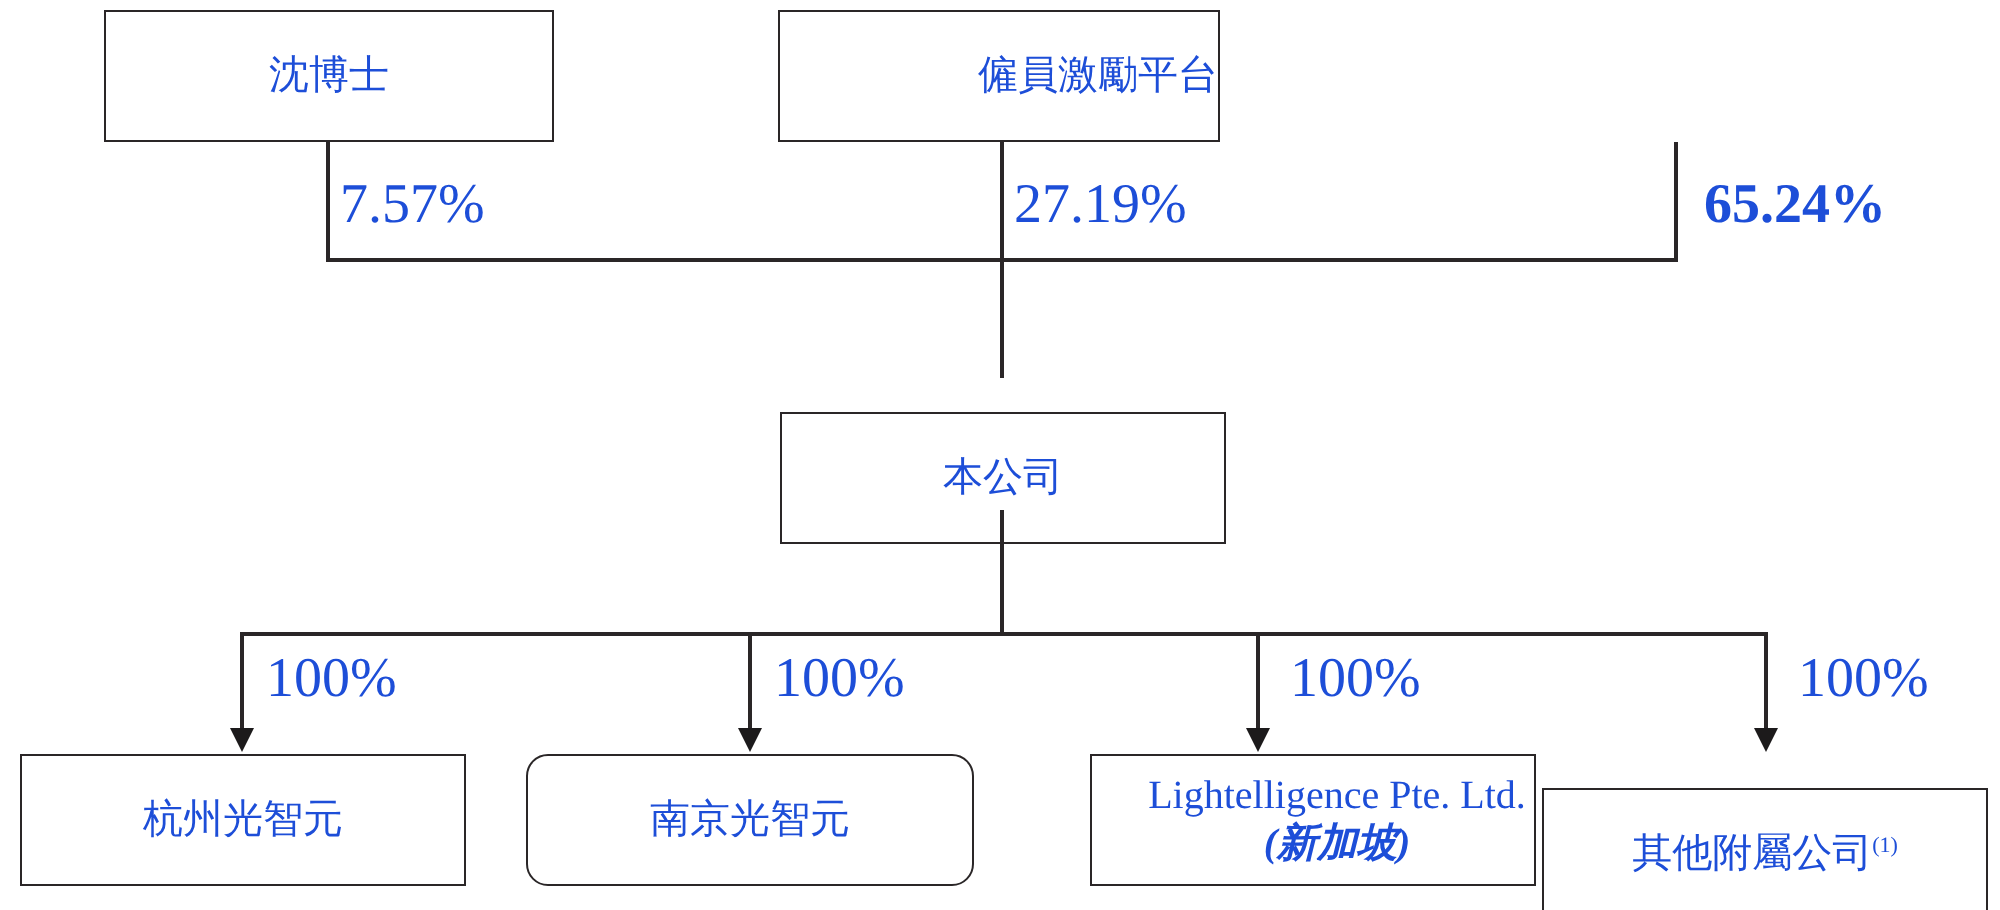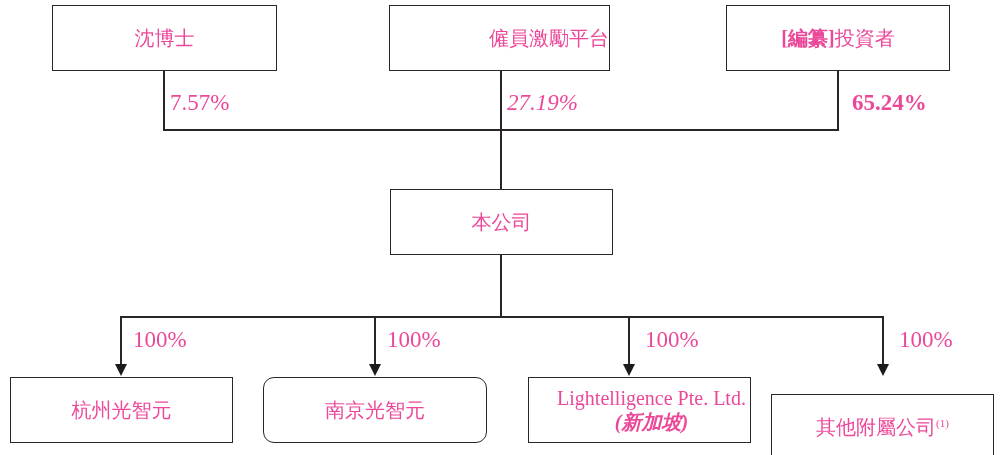--- a/index.html
+++ b/index.html
@@ -6,21 +6,21 @@
     margin: 0;
     padding: 0;
     background: #ffffff;
   }
   .canvas {
     position: relative;
     width: 1000px;
     height: 455px;
     background: #ffffff;
     font-family: "Liberation Serif", "DejaVu Serif", serif;
-    color: #ec4899;
+    color: #1d4ed8;
     overflow: hidden;
   }
   .node {
     position: absolute;
     box-sizing: border-box;
     border: 1.5px solid #2a2627;
     background: #ffffff;
     display: flex;
     flex-direction: column;
     align-items: center;
@@ -43,76 +43,73 @@
   .arrowhead {
     position: absolute;
     width: 0;
     height: 0;
     border-left: 6px solid transparent;
     border-right: 6px solid transparent;
     border-top: 12px solid #1c1a1b;
   }
   .pct {
     position: absolute;
-    font-size: 23px;
+    font-size: 28px;
     line-height: 22px;
     white-space: nowrap;
     text-align: center;
   }
 
   
   .n-shen        { left: 52px;  top: 5px;   width: 225px; height: 66px; }
   .n-esop        { left: 389px; top: 5px;   width: 221px; height: 66px; align-items: flex-end; }
   .n-investors   { left: 726px; top: 5px;   width: 224px; height: 66px; }
   
-  .n-company     { left: 390px; top: 189px; width: 223px; height: 66px; }
+  .n-company     { left: 390px; top: 206px; width: 223px; height: 66px; }
   
   .n-hangzhou    { left: 10px;  top: 377px; width: 223px; height: 66px; font-family: Liberation Serif, serif; }
   .n-nanjing     { left: 263px; top: 377px; width: 224px; height: 66px; border-radius: 11px; }
-  .n-lightell    { left: 528px; top: 377px; width: 223px; height: 66px; padding-left: 24px; }
+  .n-lightell    { left: 545px; top: 377px; width: 223px; height: 66px; padding-left: 24px; }
   .n-other       { left: 771px; top: 394px; width: 223px; height: 66px; }
 
   
   .l-shen-down      { left: 163px; top: 71px;  width: 2px;  height: 60px; }
   .l-esop-down      { left: 500px; top: 71px;  width: 2px;  height: 118px; }
   .l-inv-down       { left: 837px; top: 71px;  width: 2px;  height: 60px; }
   .l-top-h          { left: 163px; top: 129px; width: 676px; height: 2px; }
   .l-company-down   { left: 500px; top: 255px; width: 2px;  height: 62px; }
   .l-bottom-h       { left: 120px; top: 316px; width: 764px; height: 2px; }
   .l-arrow1         { left: 120px; top: 316px; width: 2px;  height: 50px; }
   .l-arrow2         { left: 374px; top: 316px; width: 2px;  height: 50px; }
   .l-arrow3         { left: 628px; top: 316px; width: 2px;  height: 50px; }
   .l-arrow4         { left: 882px; top: 316px; width: 2px;  height: 50px; }
   .a-1 { left: 115px; top: 364px; }
   .a-2 { left: 369px; top: 364px; }
   .a-3 { left: 623px; top: 364px; }
   .a-4 { left: 877px; top: 364px; }
 
   
   .p-shen { left: 170px; top: 92px; }
-  .p-esop { left: 507px; top: 92px; font-style: italic; }
+  .p-esop { left: 507px; top: 92px; }
   .p-inv  { left: 852px; top: 92px; font-weight: bold; }
   .p-100a { left: 133px; top: 329px; }
   .p-100b { left: 387px; top: 329px; }
   .p-100c { left: 645px; top: 329px; }
   .p-100d { left: 899px; top: 329px; }
 </style>
 </head>
 <body>
 
 <div class="canvas">
 
   <div class="node n-shen">
     <span>沈博士</span>
   </div>
   <div class="node n-esop">
     <span>僱員激勵平台</span>
-  </div>
-  <div class="node n-investors">
-    <span><span class="bold">[編纂]</span><span>投資者</span></span>
   </div>
 
   <div class="line l-shen-down"></div>
   <div class="line l-esop-down"></div>
   <div class="line l-inv-down"></div>
   <div class="line l-top-h"></div>
 
   <div class="pct p-shen">7.57%</div>
   <div class="pct p-esop">27.19%</div>
   <div class="pct p-inv">65.24%</div>

